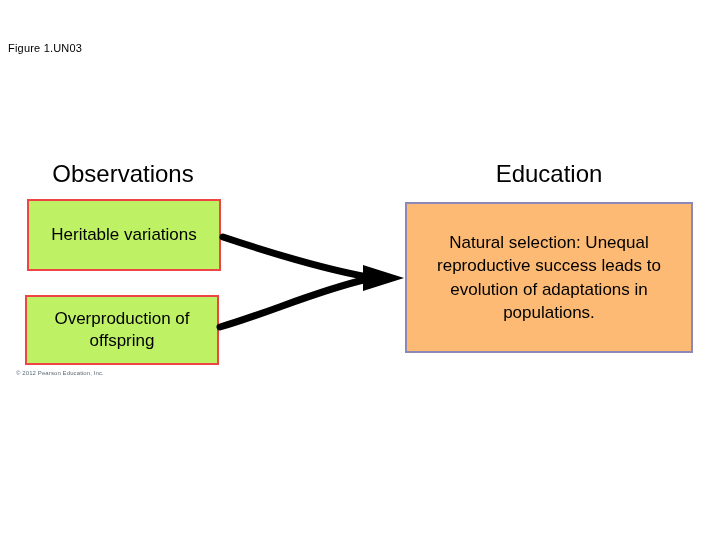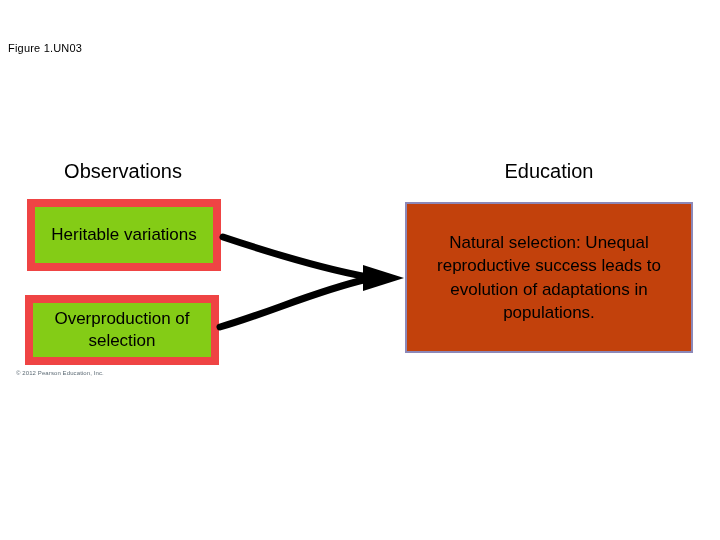--- a/index.html
+++ b/index.html
@@ -22,21 +22,21 @@
     top: 5px;
     font-size: 11px;
     color: #000000;
     letter-spacing: 0.2px;
     white-space: nowrap;
     margin-top: 37px;
   }
 
   .column-header {
     position: absolute;
-    font-size: 20px;
+    font-size: 24px;
     color: #000000;
     text-align: center;
     white-space: nowrap;
   }
   #header-observations {
     left: 0px;
     top: 160px;
     width: 246px;
   }
   #header-inferences {
@@ -51,42 +51,42 @@
     display: flex;
     align-items: center;
     justify-content: center;
     text-align: center;
     font-size: 17px;
     line-height: 1.32;
     color: #000000;
   }
 
   .observation-box {
-    background: #84cc16;
-    border: 8px solid #ef4444;
+    background: #bef264;
+    border: 2px solid #ef4444;
   }
   #box-heritable-variations {
     left: 27px;
     top: 199px;
     width: 194px;
     height: 72px;
   }
   #box-overproduction {
     left: 25px;
     top: 295px;
     width: 194px;
     height: 70px;
   }
 
   #box-natural-selection {
     left: 405px;
     top: 202px;
     width: 288px;
     height: 151px;
-    background: #c2410c;
+    background: #fdba74;
     border: 2px solid #8c88b8;
     line-height: 1.38;
     padding: 0 6px;
   }
 
   #flow-arrows {
     position: absolute;
     left: 0;
     top: 0;
     width: 720px;
@@ -111,21 +111,21 @@
 
 <div class="column-header" id="header-observations">Observations</div>
 
 <div class="column-header" id="header-inferences">Education</div>
 
 <div class="flow-box observation-box" id="box-heritable-variations">
   <span>Heritable variations</span>
 </div>
 
 <div class="flow-box observation-box" id="box-overproduction">
-  <span>Overproduction of selection</span>
+  <span>Overproduction of offspring</span>
 </div>
 
 <div class="flow-box" id="box-natural-selection">
   <span>Natural selection: Unequal reproductive success leads to evolution of adaptations in populations.</span>
 </div>
 
 <svg id="flow-arrows" viewBox="0 0 720 540" xmlns="http://www.w3.org/2000/svg">
   <path d="M 223 237 C 268 252, 318 268, 368 277" fill="none" stroke="#000000" stroke-width="7" stroke-linecap="round"></path>
   <path d="M 220 327 C 266 314, 318 290, 368 279" fill="none" stroke="#000000" stroke-width="7" stroke-linecap="round"></path>
   <path d="M 363 265 L 404 278 L 363 291 Z" fill="#000000"></path>

